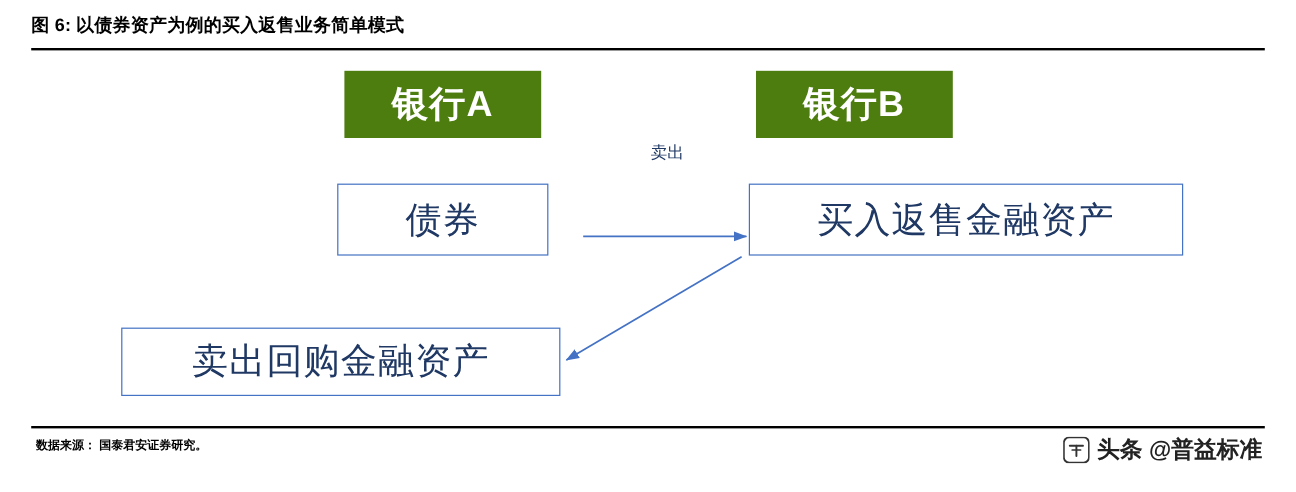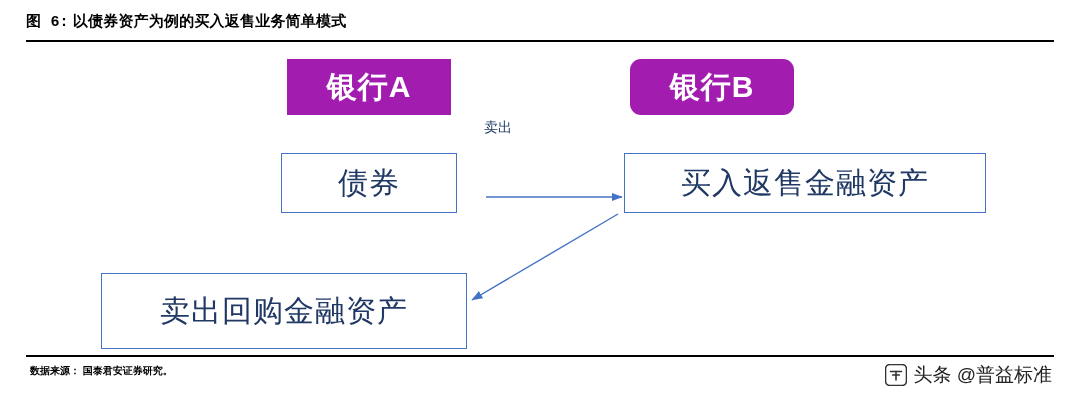--- a/index.html
+++ b/index.html
@@ -25,21 +25,20 @@
     position: absolute;
     left: 26px;
     top: 12px;
     font-size: 15px;
     font-weight: bold;
     letter-spacing: 0.2px;
     white-space: nowrap;
   }
   .fig-title .num {
     margin-right: 4px;
-    font-family: Liberation Mono, monospace;
   }
   .rule-top {
     position: absolute;
     left: 26px;
     top: 40px;
     width: 1028px;
     height: 2px;
     background: #000000;
   }
   .rule-bottom {
@@ -61,21 +60,21 @@
     white-space: nowrap;
   }
   .watermark {
     position: absolute;
     right: 28px;
     top: 362px;
     display: flex;
     align-items: center;
     gap: 6px;
     font-size: 19px;
-    font-weight: normal;
+    font-weight: bold;
     color: #222222;
     white-space: nowrap;
   }
   .wm-logo {
     position: relative;
     width: 22px;
     height: 22px;
     flex: 0 0 auto;
   }
   .wm-logo svg { display: block; }
@@ -90,42 +89,43 @@
   }
   .node {
     position: absolute;
     box-sizing: border-box;
     display: flex;
     align-items: center;
     justify-content: center;
     white-space: nowrap;
   }
   .node.filled {
-    background: #a21caf;
+    background: #4d7c0f;
     color: #ffffff;
     font-size: 30px;
     font-weight: bold;
     letter-spacing: 1px;
   }
   .node.outlined {
     background: #ffffff;
     color: #1F3864;
     border: 1.6px solid #4472C4;
     font-size: 30px;
     letter-spacing: 1px;
   }
 
   #node-bank-a  { left: 287px; top: 17px;  width: 164px; height: 56px; }
-  #node-bank-b  { left: 630px; top: 17px;  width: 164px; height: 56px; border-radius: 11px; }
+  #node-bank-b  { left: 630px; top: 17px;  width: 164px; height: 56px; }
   #node-bond    { left: 281px; top: 111px; width: 176px; height: 60px; }
   #node-buy     { left: 624px; top: 111px; width: 362px; height: 60px; }
-  #node-sell    { left: 101px; top: 231px; width: 366px; height: 76px; }
+  #node-sell    { left: 101px; top: 231px; width: 366px; height: 57px; }
 
   .arrow-label {
     position: absolute;
+    text-align: center;
     font-size: 14px;
     color: #1F3864;
     line-height: 1.45;
     white-space: nowrap;
   }
   #label-sell-out { left: 484px; top: 75px; width: 144px; }
 
   .arrows {
     position: absolute;
     left: 0;

